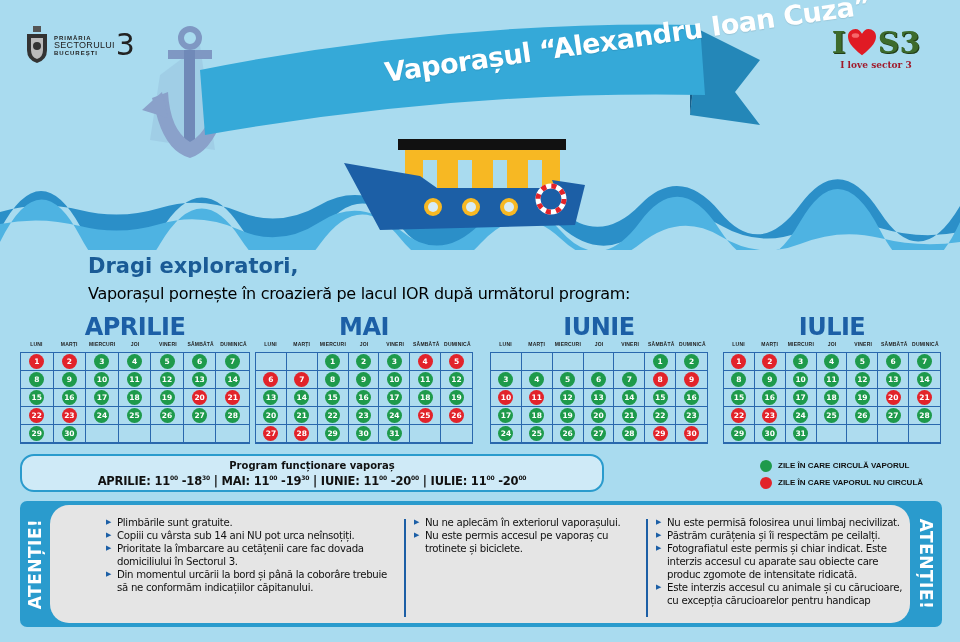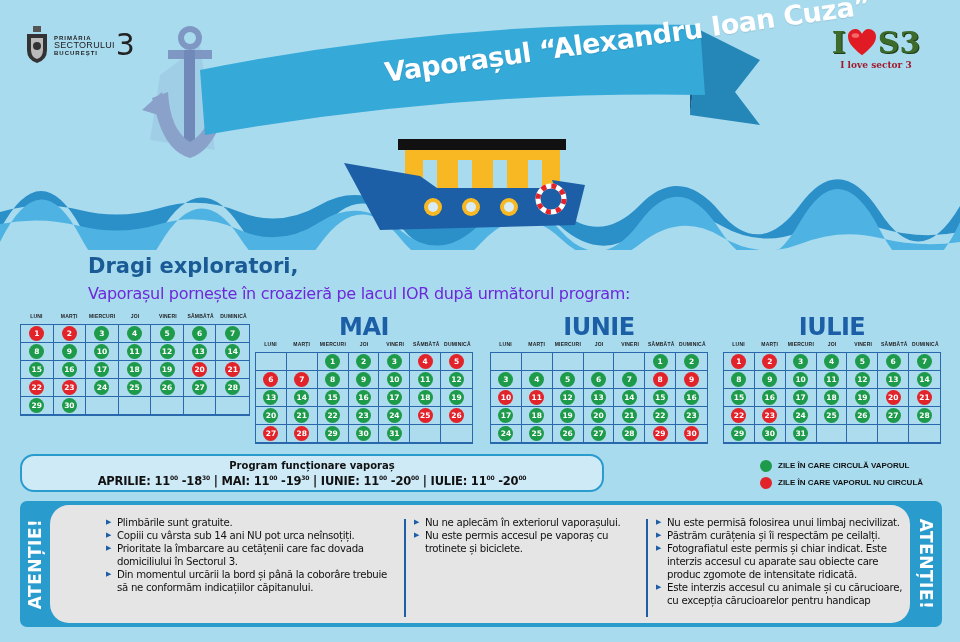--- a/index.html
+++ b/index.html
@@ -20,21 +20,21 @@
   .ilove-row { display: flex; align-items: center; justify-content: center; font-family: "DejaVu Serif", serif; font-weight: bold; font-size: 30px; color: #3d6b2c; line-height: 1; text-shadow: 1px 1px 0 #213d17; }
   .heart { width: 30px; height: 28px; margin: 0 1px; }
   .ilove-sub { font-family: "DejaVu Serif", serif; font-weight: bold; font-size: 9px; color: #a0192a; margin-top: 2px; }
 
   
   .banner-wrap { left: 140px; top: 0; width: 620px; height: 160px; }
   .banner-title { position: absolute; left: 245px; top: 57px; transform: rotate(-8deg); transform-origin: left center; color: #ffffff; font-family: "DejaVu Sans", sans-serif; font-weight: bold; font-size: 27px; letter-spacing: -0.5px; white-space: nowrap; text-shadow: 0 1px 1px rgba(0,0,0,0.1); }
 
   
   .greet-title { left: 88px; top: 254px; font-family: "DejaVu Sans", sans-serif; font-weight: bold; font-size: 21px; color: #1a5b96; }
-  .greet-sub { left: 88px; top: 284px; font-family: "DejaVu Sans", sans-serif; font-size: 16px; color: #6d28d9; letter-spacing: -0.3px; }
+  .greet-sub { left: 88px; top: 284px; font-family: "DejaVu Sans", sans-serif; font-size: 16px; color: #000000; letter-spacing: -0.3px; }
 
   
   .cal { position: absolute; top: 313px; }
   .cal-title { text-align: center; font-family: "DejaVu Sans", sans-serif; font-weight: bold; font-size: 24px; color: #1c5fa6; height: 28px; line-height: 28px; letter-spacing: -0.5px; }
   .cal-days { display: grid; grid-template-columns: repeat(7, 1fr); height: 11px; }
   .cal-days span { font-size: 5px; font-weight: bold; text-align: center; color: #222; letter-spacing: 0.2px; }
   .cal-grid { display: grid; grid-template-columns: repeat(7, 1fr); grid-auto-rows: 18px; border: 1.5px solid #2a68ad; }
   .cell { border-right: 1px solid #2a68ad; border-bottom: 1px solid #2a68ad; display: flex; align-items: center; justify-content: center; background: rgba(180,222,240,0.45); }
   .cell:nth-child(7n) { border-right: none; }
   .dot { width: 15px; height: 15px; border-radius: 50%; color: #fff; font-size: 7.5px; font-weight: bold; display: flex; align-items: center; justify-content: center; font-family: "DejaVu Sans", sans-serif; }
@@ -140,20 +140,21 @@
 </div>
 
 <div class="abs banner-wrap">
   <div class="banner-title">Vaporașul “Alexandru Ioan Cuza”</div>
 </div>
 
 <div class="abs greet-title">Dragi exploratori,</div>
 <div class="abs greet-sub">Vaporașul pornește în croazieră pe lacul IOR după următorul program:</div>
 
 <div class="cal" style="left:20px;width:230px">
+  <div class="cal-title">APRILIE</div>
   <div class="cal-days">
       <span>LUNI</span>
       <span>MARȚI</span>
       <span>MIERCURI</span>
       <span>JOI</span>
       <span>VINERI</span>
       <span>SÂMBĂTĂ</span>
       <span>DUMINICĂ</span>
     </div>
   <div class="cal-grid">

